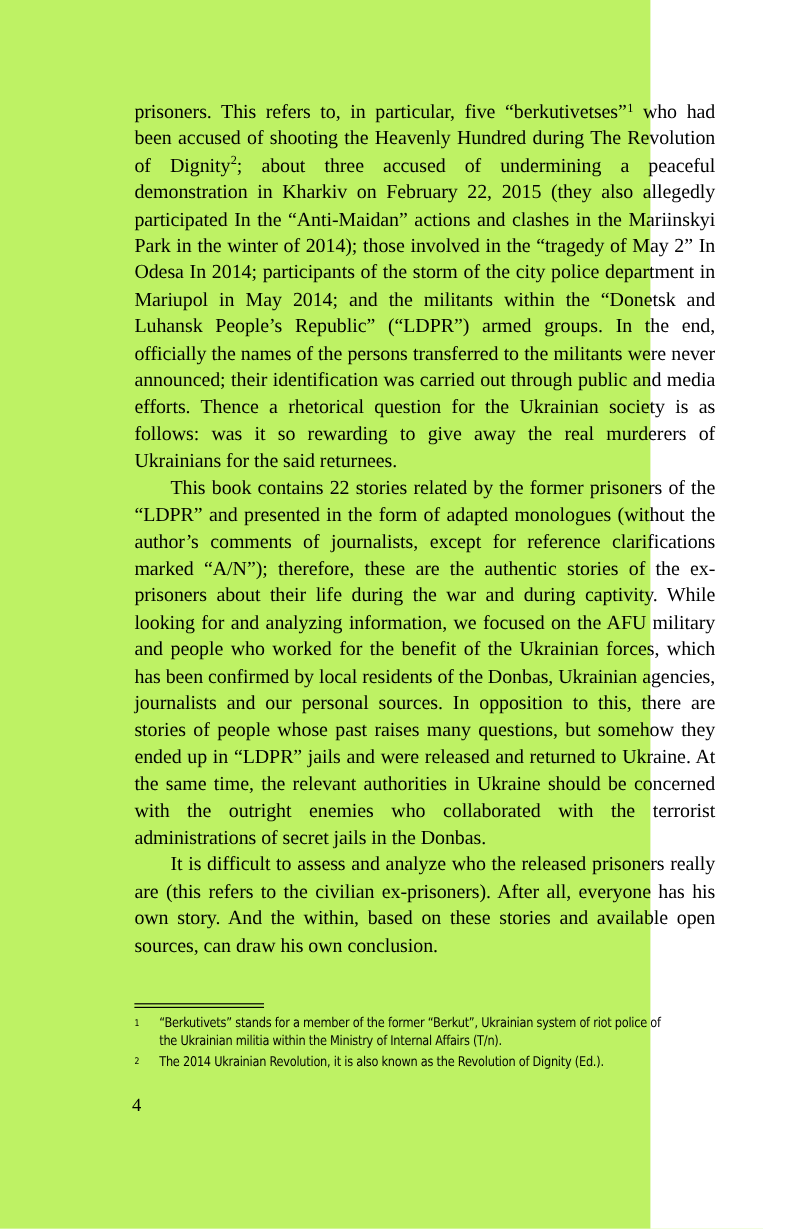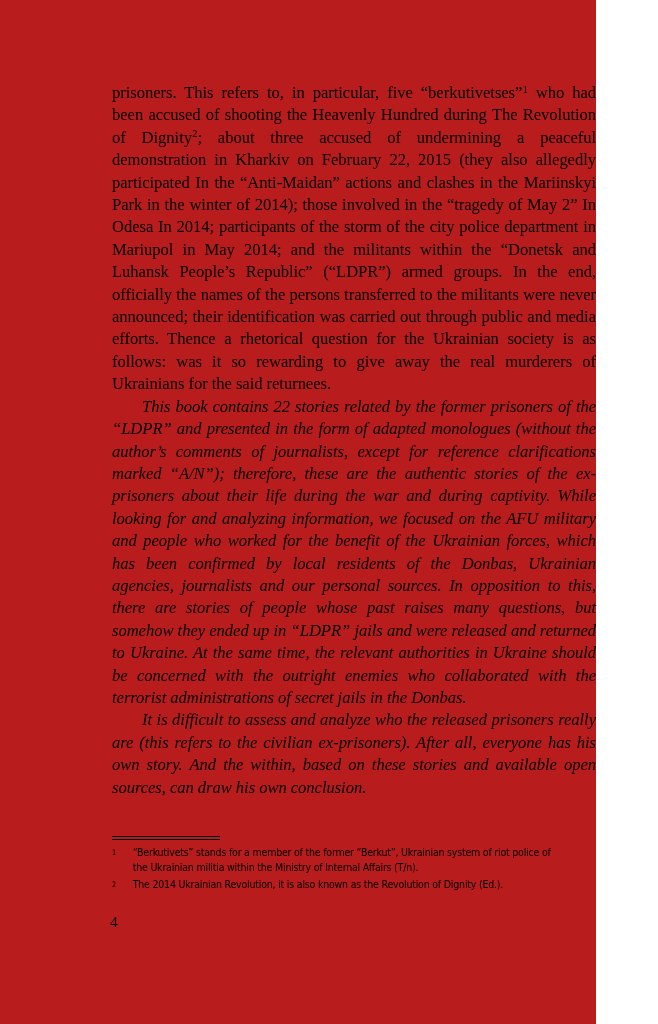--- a/index.html
+++ b/index.html
@@ -9,42 +9,41 @@
   body {
     width: 658px;
     height: 1024px;
     background: #ffffff;
     font-family: "Liberation Serif", "DejaVu Serif", serif;
     color: #000000;
     overflow: hidden;
   }
   .page {
     position: relative;
-    width: 596px;
+    width: 542px;
     height: 1024px;
-    background: #b91c1c;
+    background: #bef264;
   }
   .text-column {
     position: absolute;
     left: 112px;
     top: 82px;
     width: 484px;
   }
   p.body-par {
     margin: 0;
     font-size: 16.6px;
     line-height: 22.4px;
     text-align: justify;
     text-justify: inter-word;
     hyphens: none;
     letter-spacing: -0.05px;
   }
   p.body-par.indented {
     text-indent: 30px;
-    font-style: italic;
   }
   sup.fn-ref {
     font-size: 0.62em;
     vertical-align: 0.52em;
     line-height: 0;
     margin-left: 0.3px;
   }
   .footnote-area {
     position: absolute;
     left: 112px;

